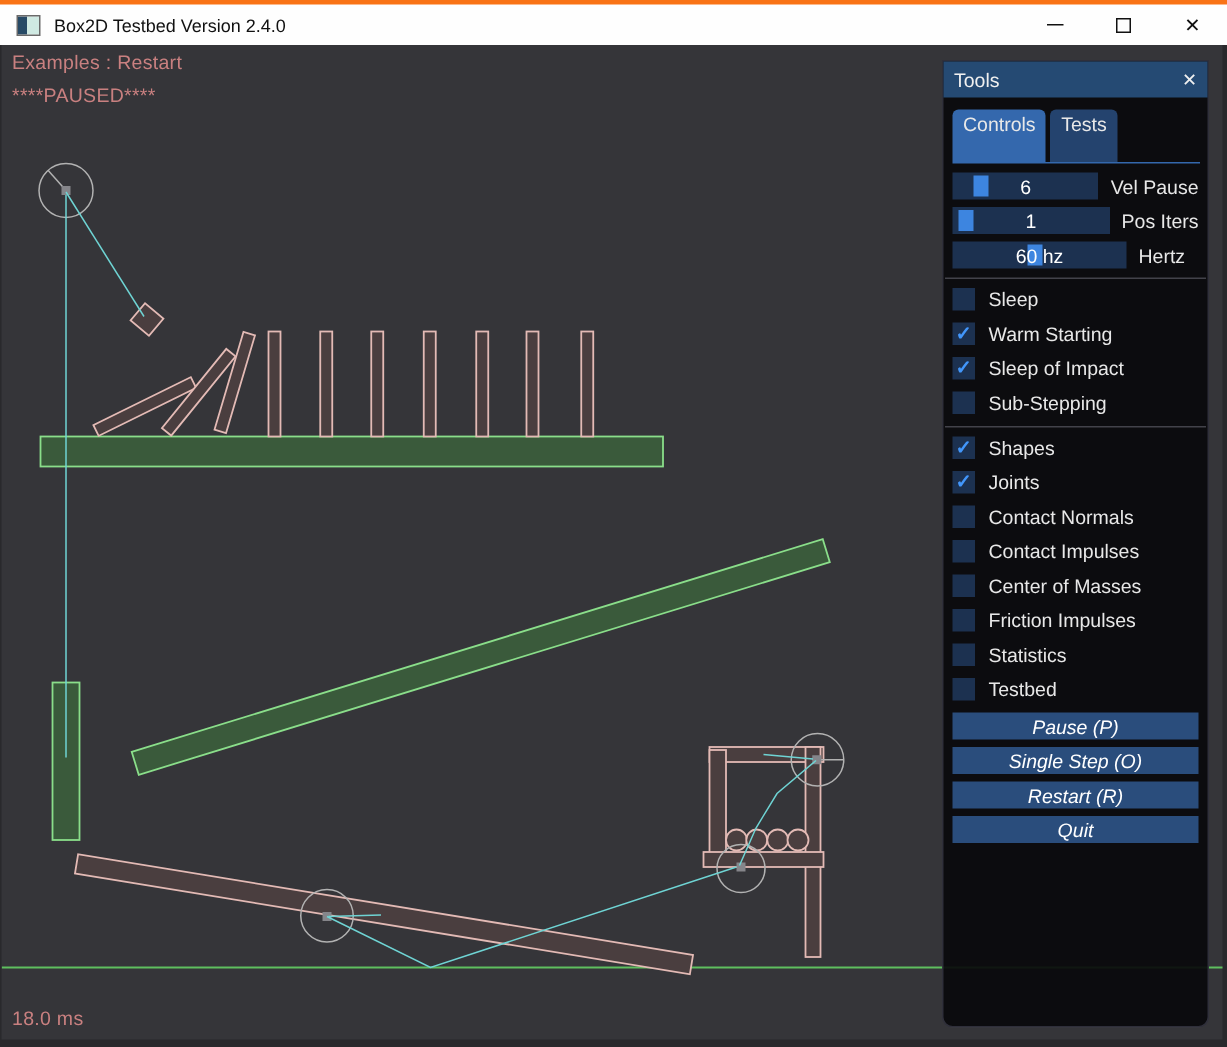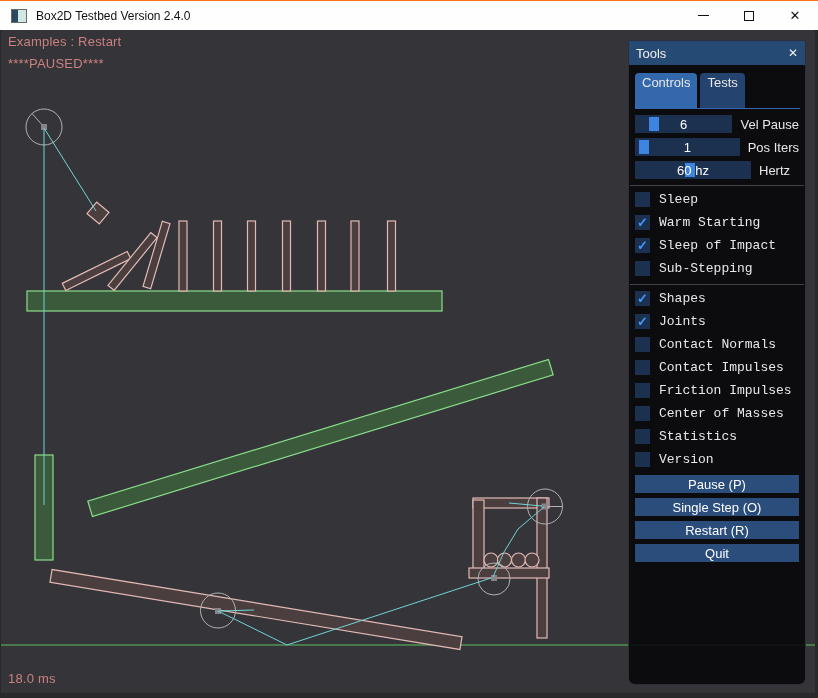--- a/index.html
+++ b/index.html
@@ -3,21 +3,21 @@
 <meta charset="utf-8">
 <style>
   * { margin:0; padding:0; box-sizing:border-box; }
   html,body { width:818px; height:698px; overflow:hidden; background:#222; }
   body { font-family:"Liberation Sans", sans-serif; }
 
   .win { position:relative; width:818px; height:698px; background:#29292c; }
 
   
   .titlebar { position:absolute; top:0; left:0; width:818px; height:30px;
-    background:#fefefe; border-top:1px solid #f97316; display:flex; align-items:center; }
+    background:#fefefe; border-top:3px solid #f97316; display:flex; align-items:center; }
   .app-icon { width:16px; height:14px; margin:0 9px 0 11px; border:1px solid #6a6a6a;
     background:linear-gradient(90deg,#274a66 0 45%, #cfe9e2 45% 100%); }
   .win-title { font-size:12px; color:#111; }
   .win-controls { margin-left:auto; display:flex; height:100%; }
   .wc { width:46px; height:100%; display:flex; align-items:center; justify-content:center; color:#111; }
   .wc-min-glyph { width:11px; height:0; border-top:1.5px solid #111; }
   .wc-max-glyph { width:10px; height:10px; border:1.4px solid #111; }
   .wc-close-glyph { font-size:13px; line-height:1; }
 
   
@@ -60,23 +60,23 @@
 
   .sep { height:1px; background:#42424a; margin:6px 1px 6px 1px; }
 
   .checks { margin:5px 6px 0 6px; }
   .crow { display:flex; align-items:center; height:15px; margin-bottom:8px; }
   .cbox { width:15px; height:15px; background:var(--frame_navy); display:flex;
     align-items:center; justify-content:center; }
   .cmark { color:var(--check_blue); font-size:13px; font-weight:bold; line-height:1;
     transform:translateY(-.5px); display:none; }
   .crow.checked .cmark { display:block; }
-  .clabel { margin-left:9px; white-space:nowrap;font-family:Liberation Mono, monospace; }
-
-  .pbuttons { margin:7px 6px 0 6px; }
+  .clabel { margin-left:9px; white-space:nowrap; }
+
+  .pbuttons { margin:7px 6px 0 6px;font-style:italic; }
   .pbtn { height:18px; margin-bottom:5px; background:var(--button_blue);
     display:flex; align-items:center; justify-content:center; font-size:13px; color:#fff; }
 </style>
 </head>
 <body>
 
 <div class="win">
 
   <div class="titlebar">
     <span class="app-icon"></span>
@@ -248,33 +248,33 @@
           <label class="crow">
             <span class="cbox"></span>
             <span class="clabel">Contact Normals</span>
           </label>
           <label class="crow">
             <span class="cbox"></span>
             <span class="clabel">Contact Impulses</span>
           </label>
           <label class="crow">
             <span class="cbox"></span>
+            <span class="clabel">Center of Masses</span>
+          </label>
+          <label class="crow">
+            <span class="cbox"></span>
             <span class="clabel">Friction Impulses</span>
           </label>
           <label class="crow">
             <span class="cbox"></span>
-            <span class="clabel">Center of Masses</span>
-          </label>
-          <label class="crow">
-            <span class="cbox"></span>
             <span class="clabel">Statistics</span>
           </label>
           <label class="crow">
             <span class="cbox"></span>
-            <span class="clabel">Version</span>
+            <span class="clabel">Testbed</span>
           </label>
         </div>
       <div class="pbuttons" id="pbuttons">
           <div class="pbtn">Pause (P)</div>
           <div class="pbtn">Single Step (O)</div>
           <div class="pbtn">Restart (R)</div>
           <div class="pbtn">Quit</div>
         </div>
     </div>
 

